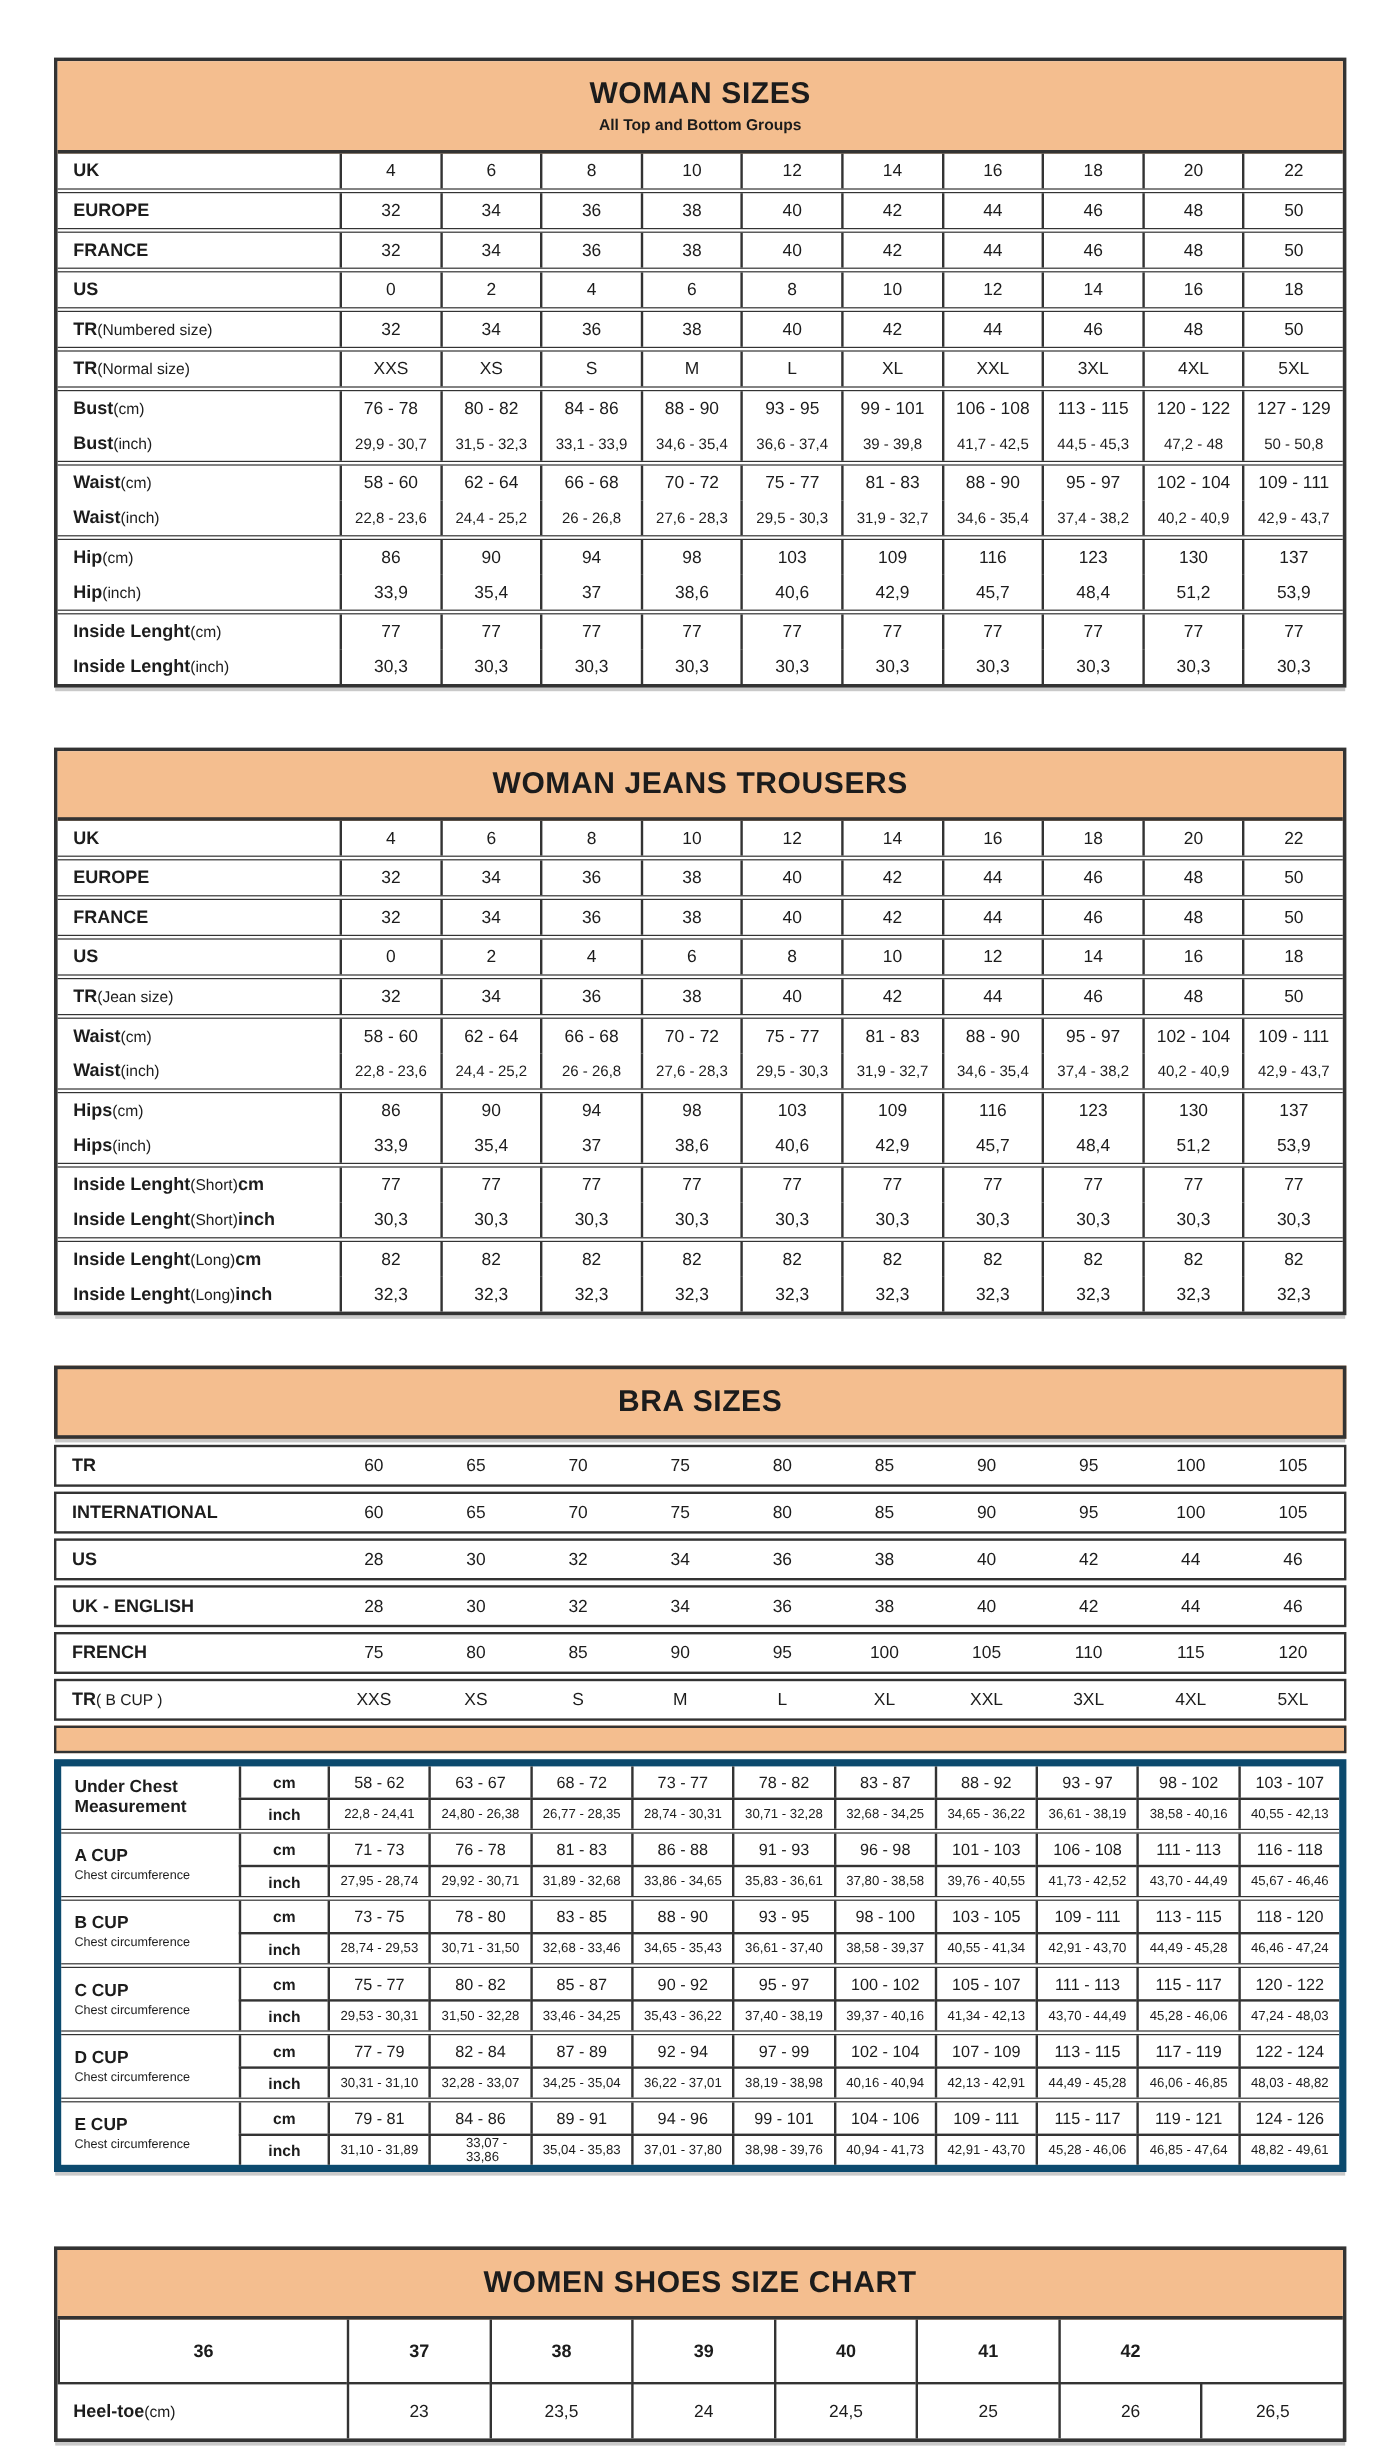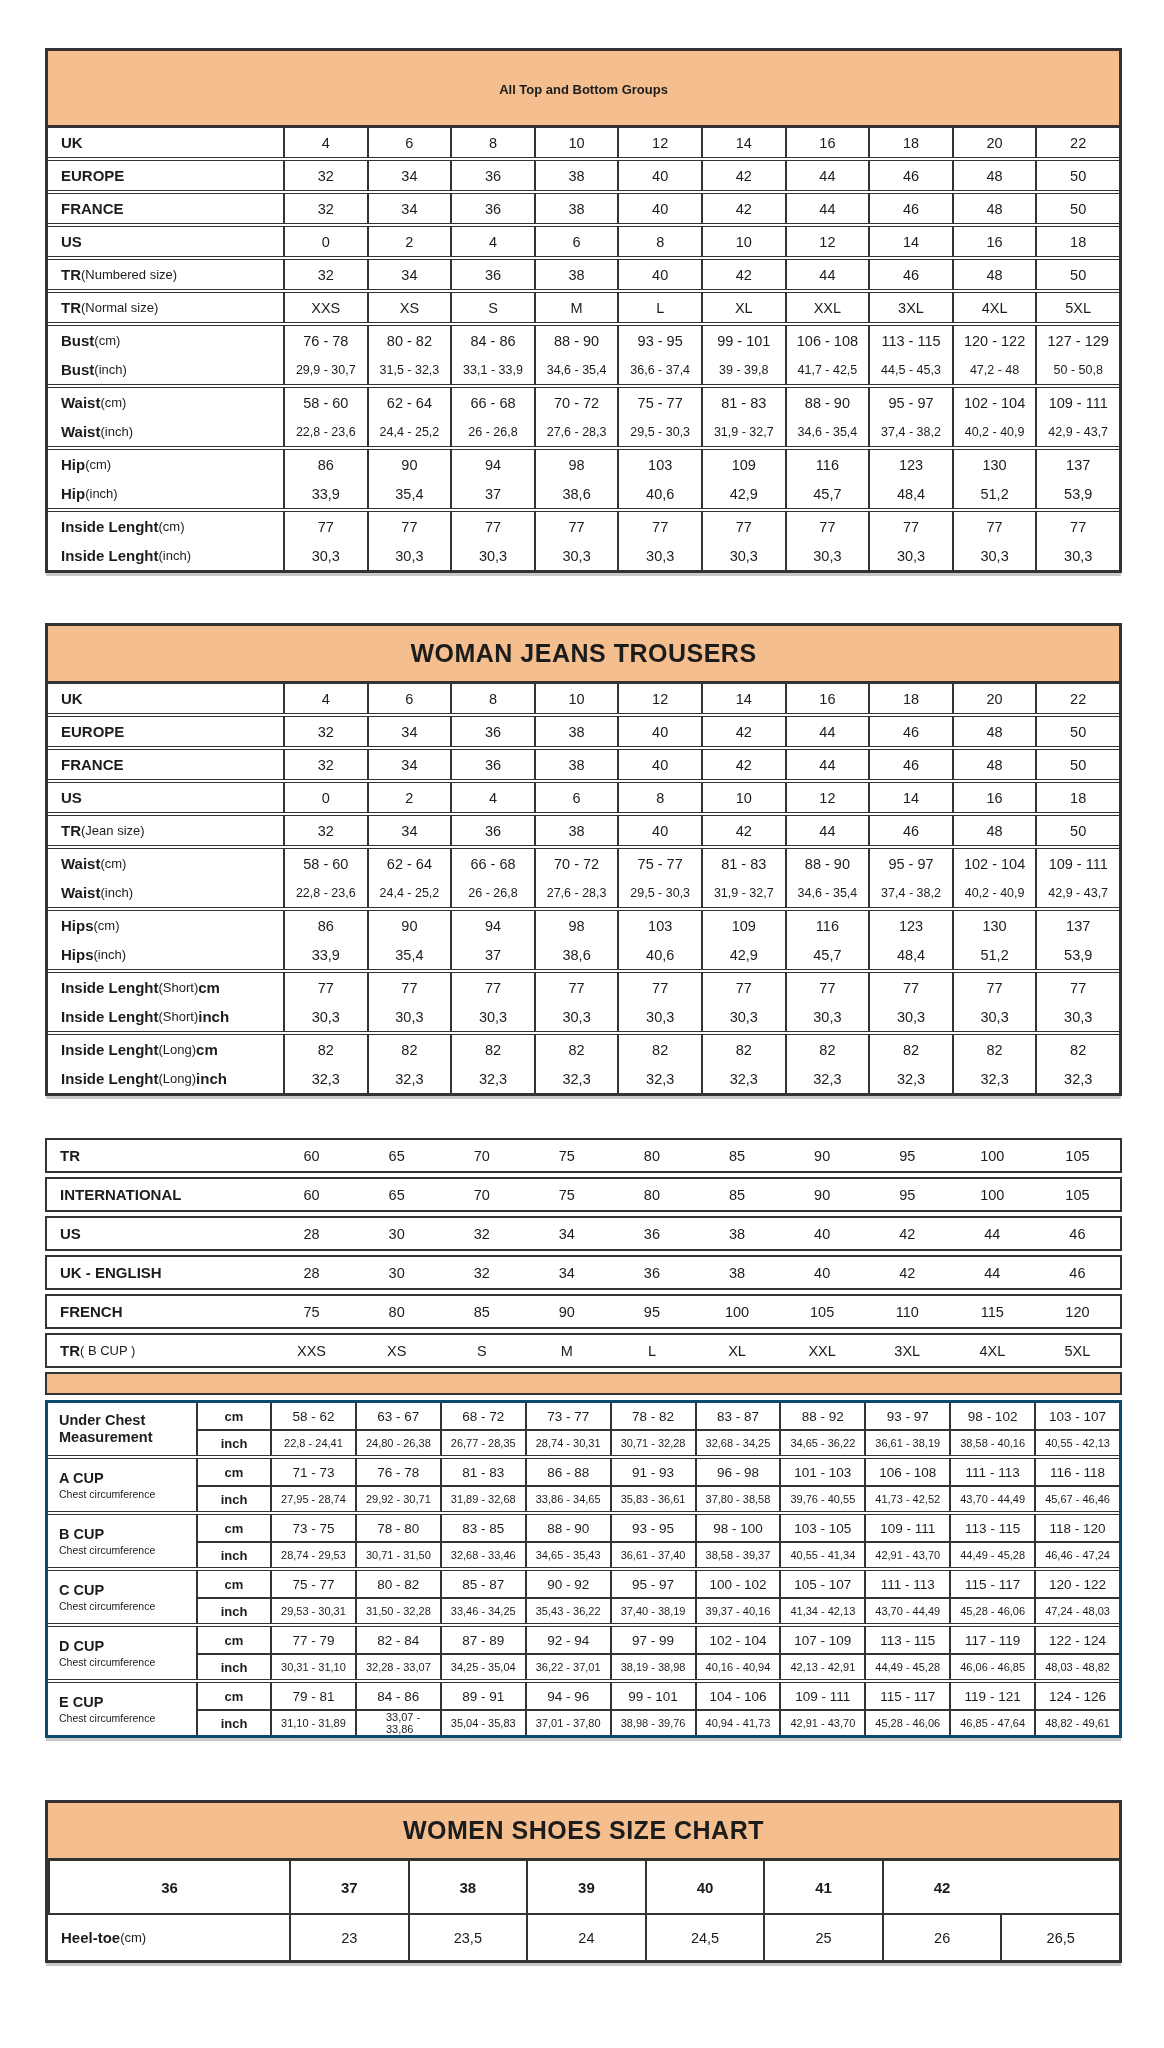--- a/index.html
+++ b/index.html
@@ -47,21 +47,21 @@
   .bsr{
     display:grid; grid-template-columns:222px repeat(10,1fr);
     border:2px solid #333; margin-bottom:4px; background:#fff;
   }
   .bsr>div{display:flex; align-items:center; height:31px;}
   .bsr .bval{justify-content:center; font-size:14.5px;}
   .strip{
     height:19px; background:var(--accent,#f4be8f);
     border:2px solid #333; margin:2px 0 5px 0;
   }
-  .cupbox{border:3px solid #0c4a6e; box-shadow:0 4px 0 -1px #c9c9c9;}
+  .cupbox{border:6px solid #0c4a6e; box-shadow:0 4px 0 -1px #c9c9c9;}
   .cupgrp{
     display:grid; grid-template-columns:148px 74px repeat(10,1fr);
     grid-auto-rows:26px; border-bottom:4px double #333;
   }
   .cupgrp:last-child{border-bottom:none;}
   .cuplbl{
     grid-column:1; grid-row:1 / span 2;
     display:flex; flex-direction:column; justify-content:center;
     padding-left:11px; line-height:1.15;
   }
@@ -75,20 +75,21 @@
   
   .gap1{height:50px;} .gap2{height:42px;} .gap4{height:62px;}
 </style>
 </head>
 <body>
 
 <div class="sheet">
 
   <section class="tblbox">
     <div class="thead tall">
+      <div class="title">WOMAN SIZES</div>
       <div class="subtitle">All Top and Bottom Groups</div>
     </div>
     <div id="t1">
         <div class="grp">
           <div class="row">
             <div class="lbl">UK</div>
             <div class="val">4</div>
             <div class="val">6</div>
             <div class="val">8</div>
             <div class="val">10</div>
@@ -483,20 +484,23 @@
             <div class="val">32,3</div>
             <div class="val">32,3</div>
           </div>
         </div>
       </div>
   </section>
 
   <div class="gap2"></div>
 
   <section>
+    <div class="tblbox thead short bra-head">
+      <div class="title">BRA SIZES</div>
+    </div>
     <div id="bra-simple">
         <div class="bsr">
           <div class="lbl">TR</div>
           <div class="bval">60</div>
           <div class="bval">65</div>
           <div class="bval">70</div>
           <div class="bval">75</div>
           <div class="bval">80</div>
           <div class="bval">85</div>
           <div class="bval">90</div>

